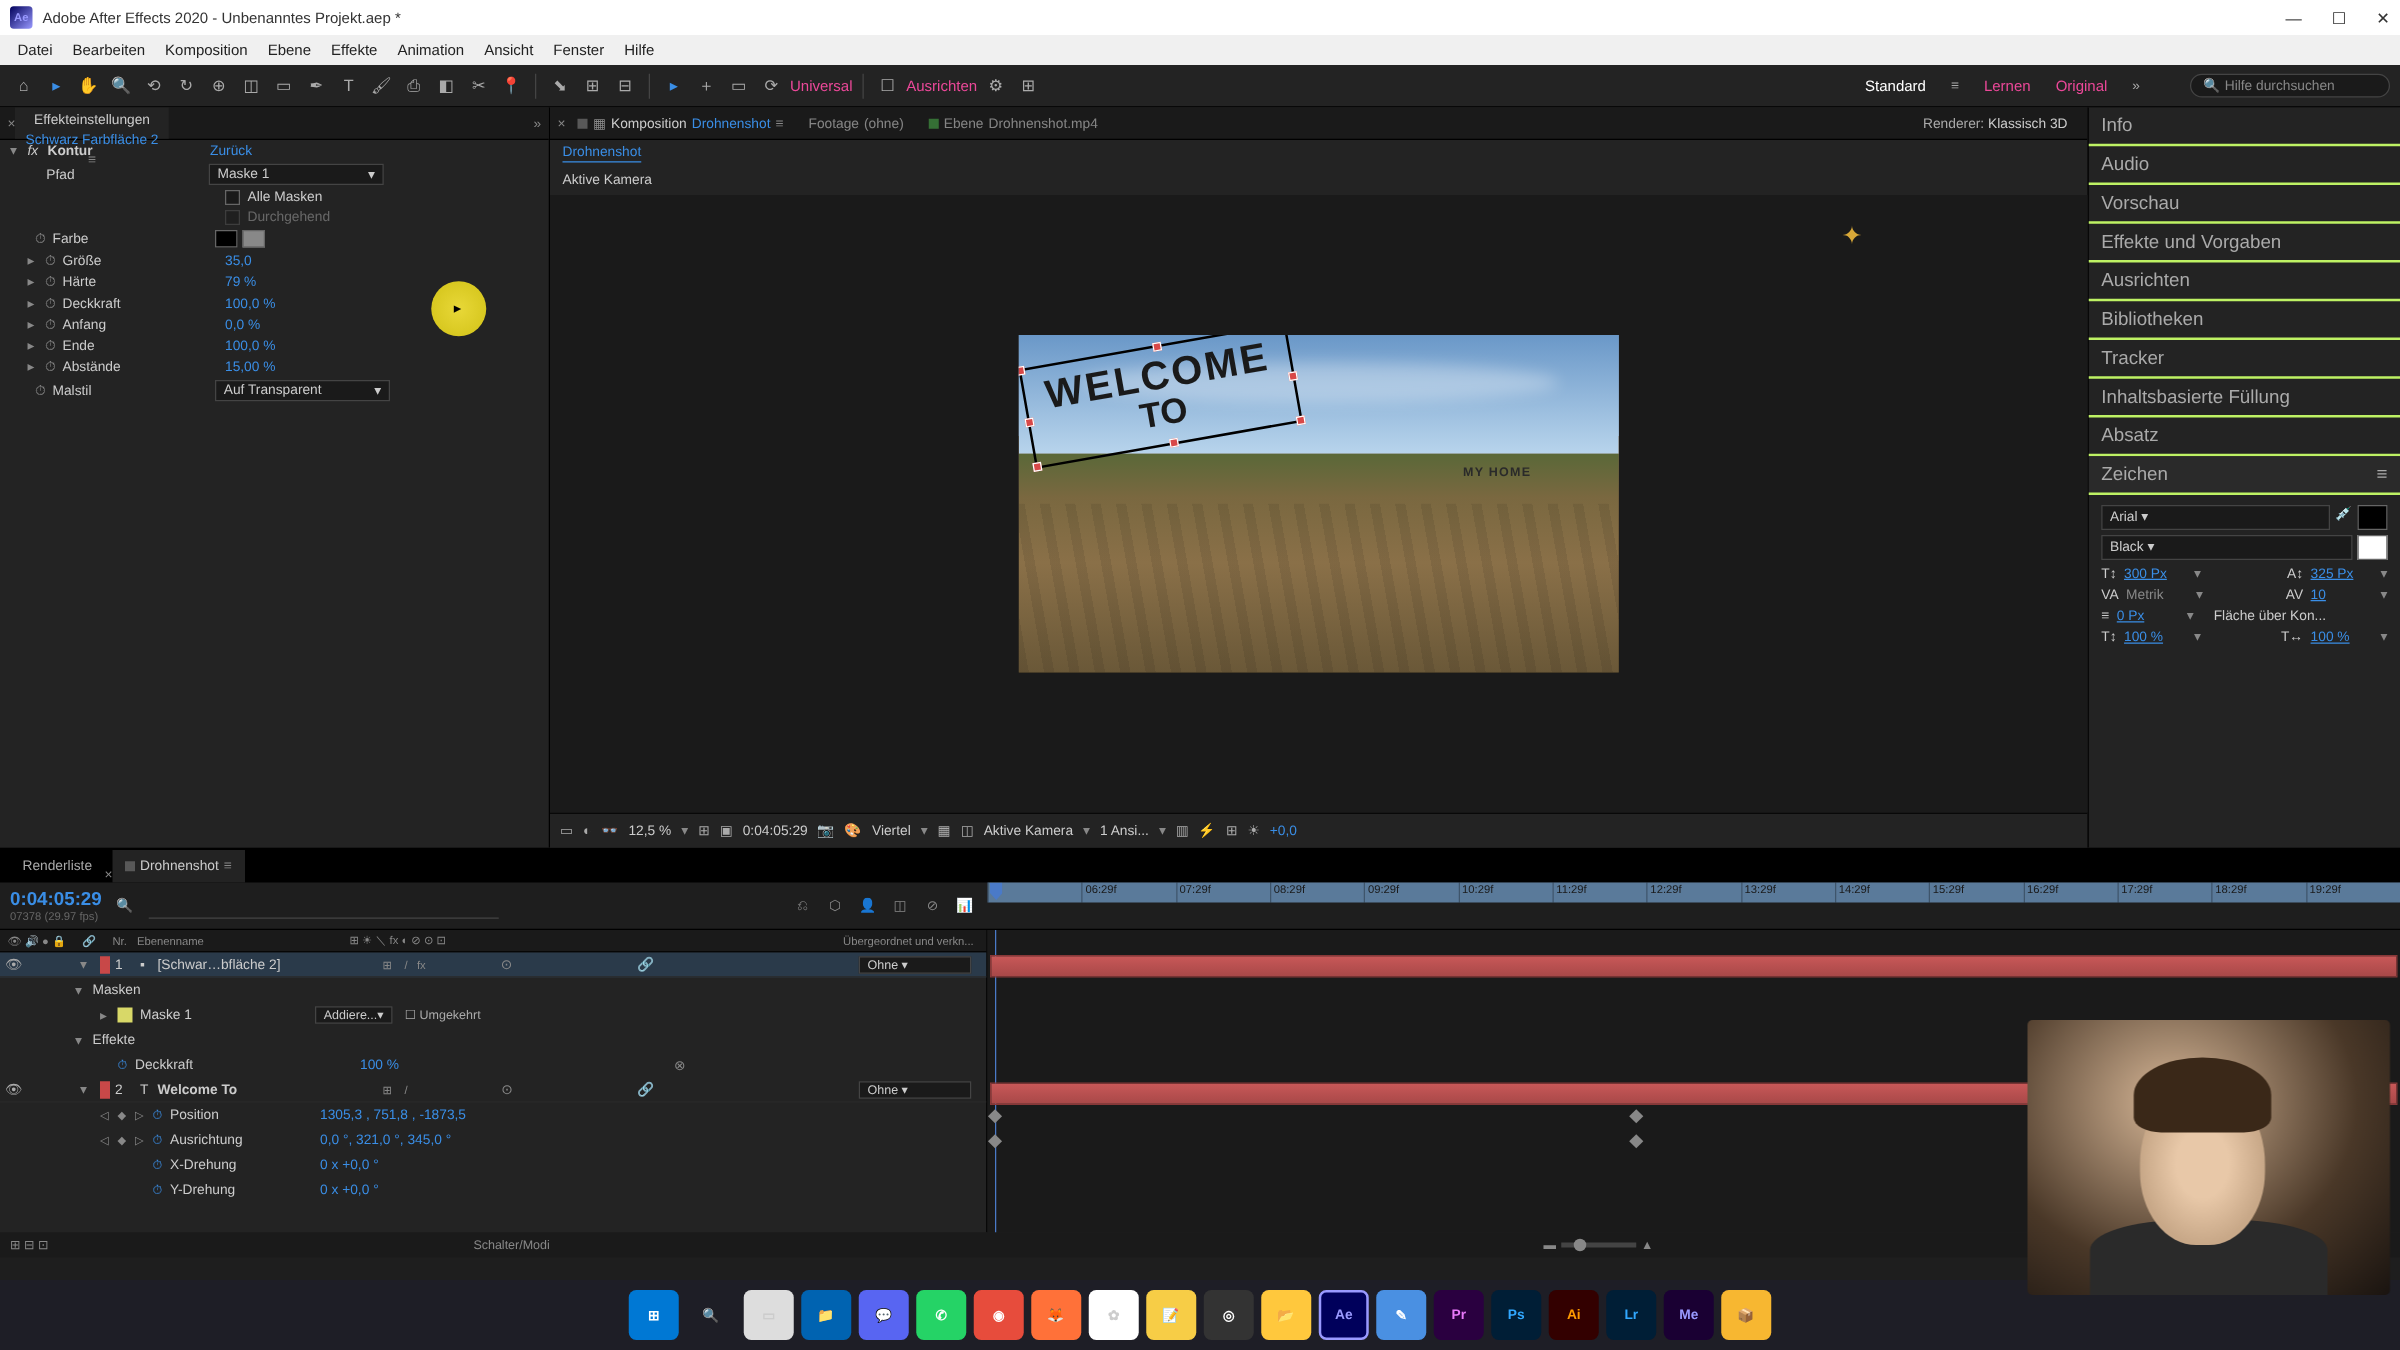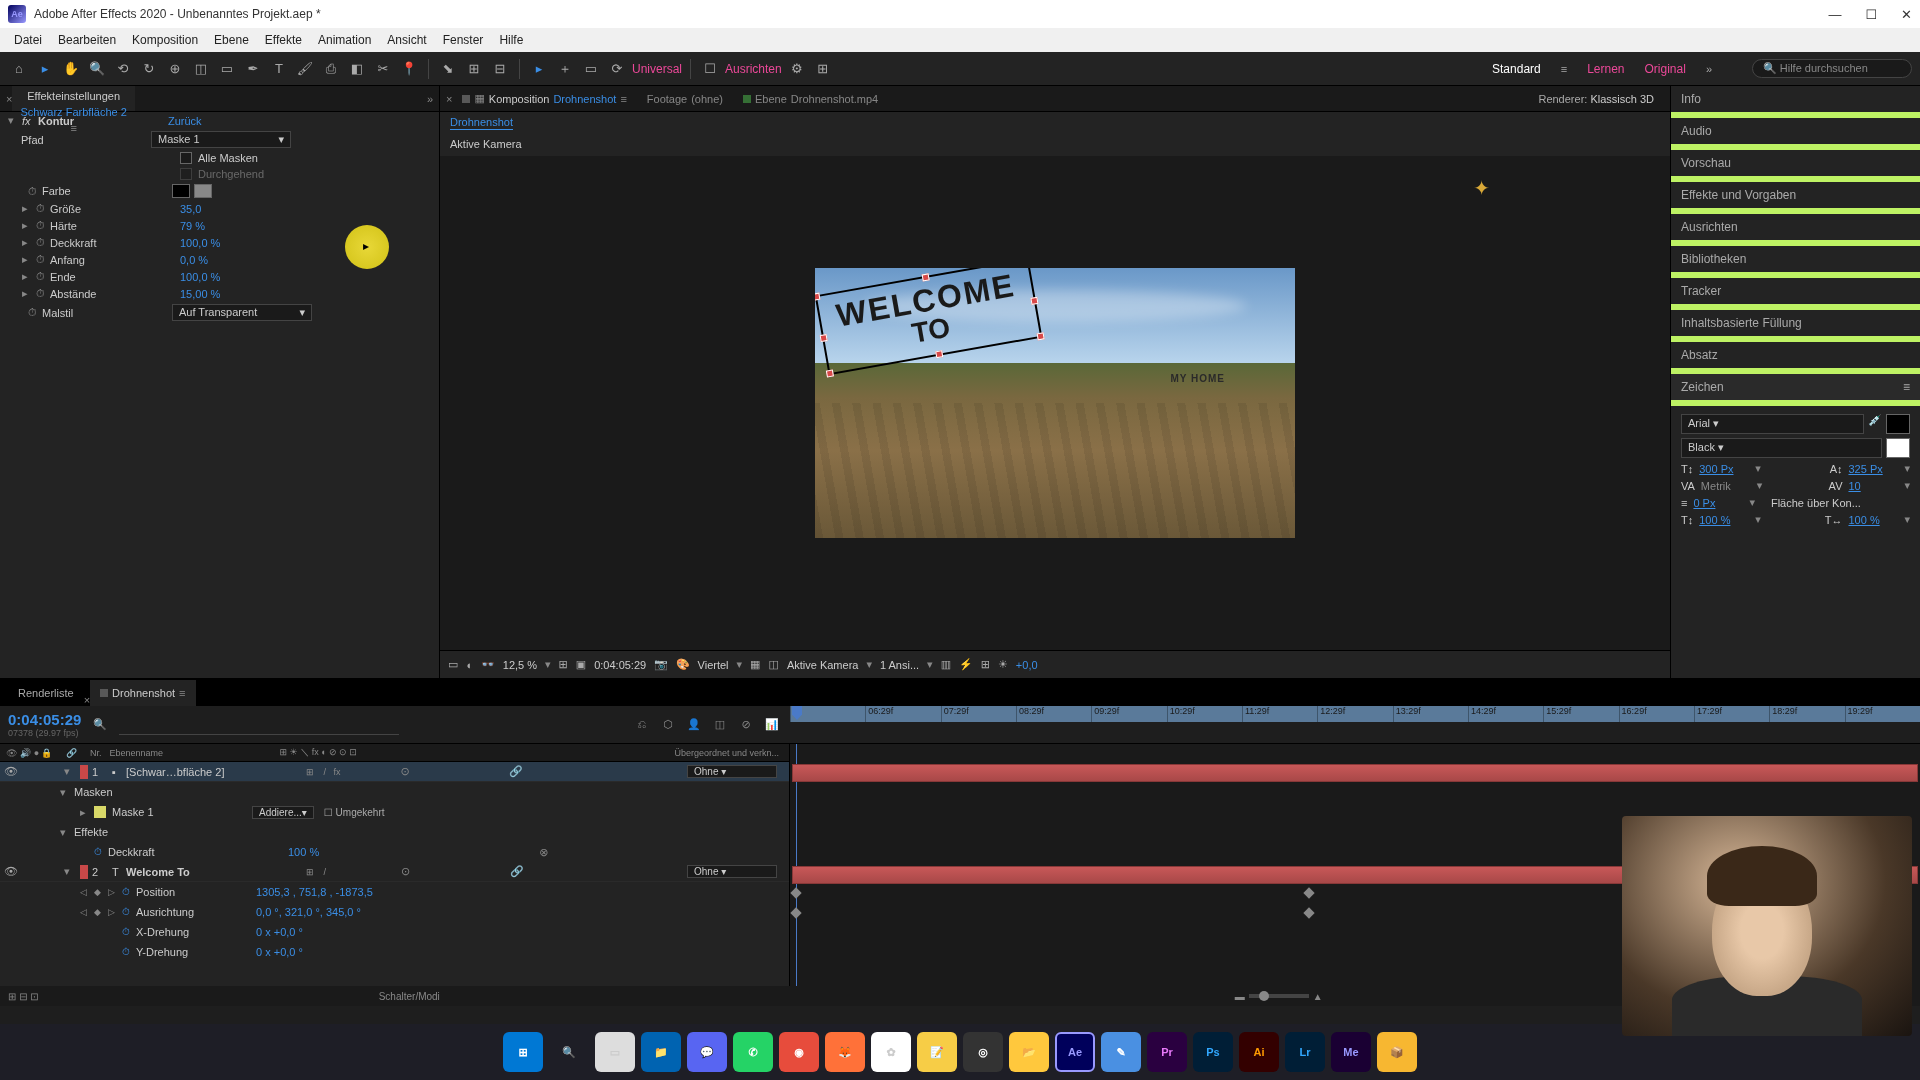--- a/index.html
+++ b/index.html
@@ -79,21 +79,21 @@
 .handle.h7 { top: 50%; left: -4px; } .handle.h8 { top: 50%; right: -4px; }
 .myhome { position: absolute; right: 70px; top: 105px; font-size: 10px; font-weight: bold; color: #2a2a2a; letter-spacing: 1px; }
 .sun-icon { position: absolute; right: 180px; top: 20px; color: #d8a838; font-size: 20px; }
 
 
 .viewer-bottom { background: #232323; height: 28px; display: flex; align-items: center; padding: 0 8px; gap: 8px; border-top: 1px solid #000; font-size: 11px; }
 .viewer-bottom .vb-item { color: #aaa; cursor: pointer; }
 .viewer-bottom .vb-dropdown { color: #ccc; }
 
 
-.right-section { border-bottom: 6px solid #bef264; padding: 6px 10px; color: #aaa; font-size: 12px; cursor: pointer; }
+.right-section { border-bottom: 2px solid #bef264; padding: 6px 10px; color: #aaa; font-size: 15px; cursor: pointer; }
 .char-panel { padding: 8px 10px; }
 .char-panel .font-row { display: flex; gap: 4px; margin-bottom: 4px; }
 .char-panel .font-select { background: #1a1a1a; border: 1px solid #444; padding: 2px 6px; flex: 1; color: #ccc; cursor: pointer; }
 .char-panel .num-row { display: flex; align-items: center; gap: 6px; margin-bottom: 4px; }
 .char-panel .num-input { color: #3a8ee6; width: 50px; text-decoration: underline; }
 
 
 .timeline-wrap { height: 328px; background: #1e1e1e; display: flex; flex-direction: column; border-top: 2px solid #000; }
 .tl-tabs { background: #000000; height: 26px; display: flex; align-items: flex-end; padding: 0 8px; }
 .tl-tabs .tl-tab { padding: 0 10px; height: 100%; display: flex; align-items: center; gap: 4px; color: #aaa; }
@@ -239,21 +239,21 @@
       </div>
       <span style="margin-left:auto;color:#888">»</span>
     </div>
 
     <div class="effect-row">
       <span class="arrow">▾</span>
       <span class="fx">fx</span>
       <span class="label" style="font-weight:bold">Kontur</span>
       <span class="value">Zurück</span>
     </div>
-    <div class="effect-row" style="padding-left:21px">
+    <div class="effect-row" style="padding-left:37px">
       <span class="label">Pfad</span>
       <div class="dropdown">
           <span>Maske 1</span>
           <span>▾</span>
         </div>
     </div>
     <div class="effect-row" style="padding-left:180px">
       <div class="checkbox"></div>
       <span>Alle Masken</span>
     </div>

